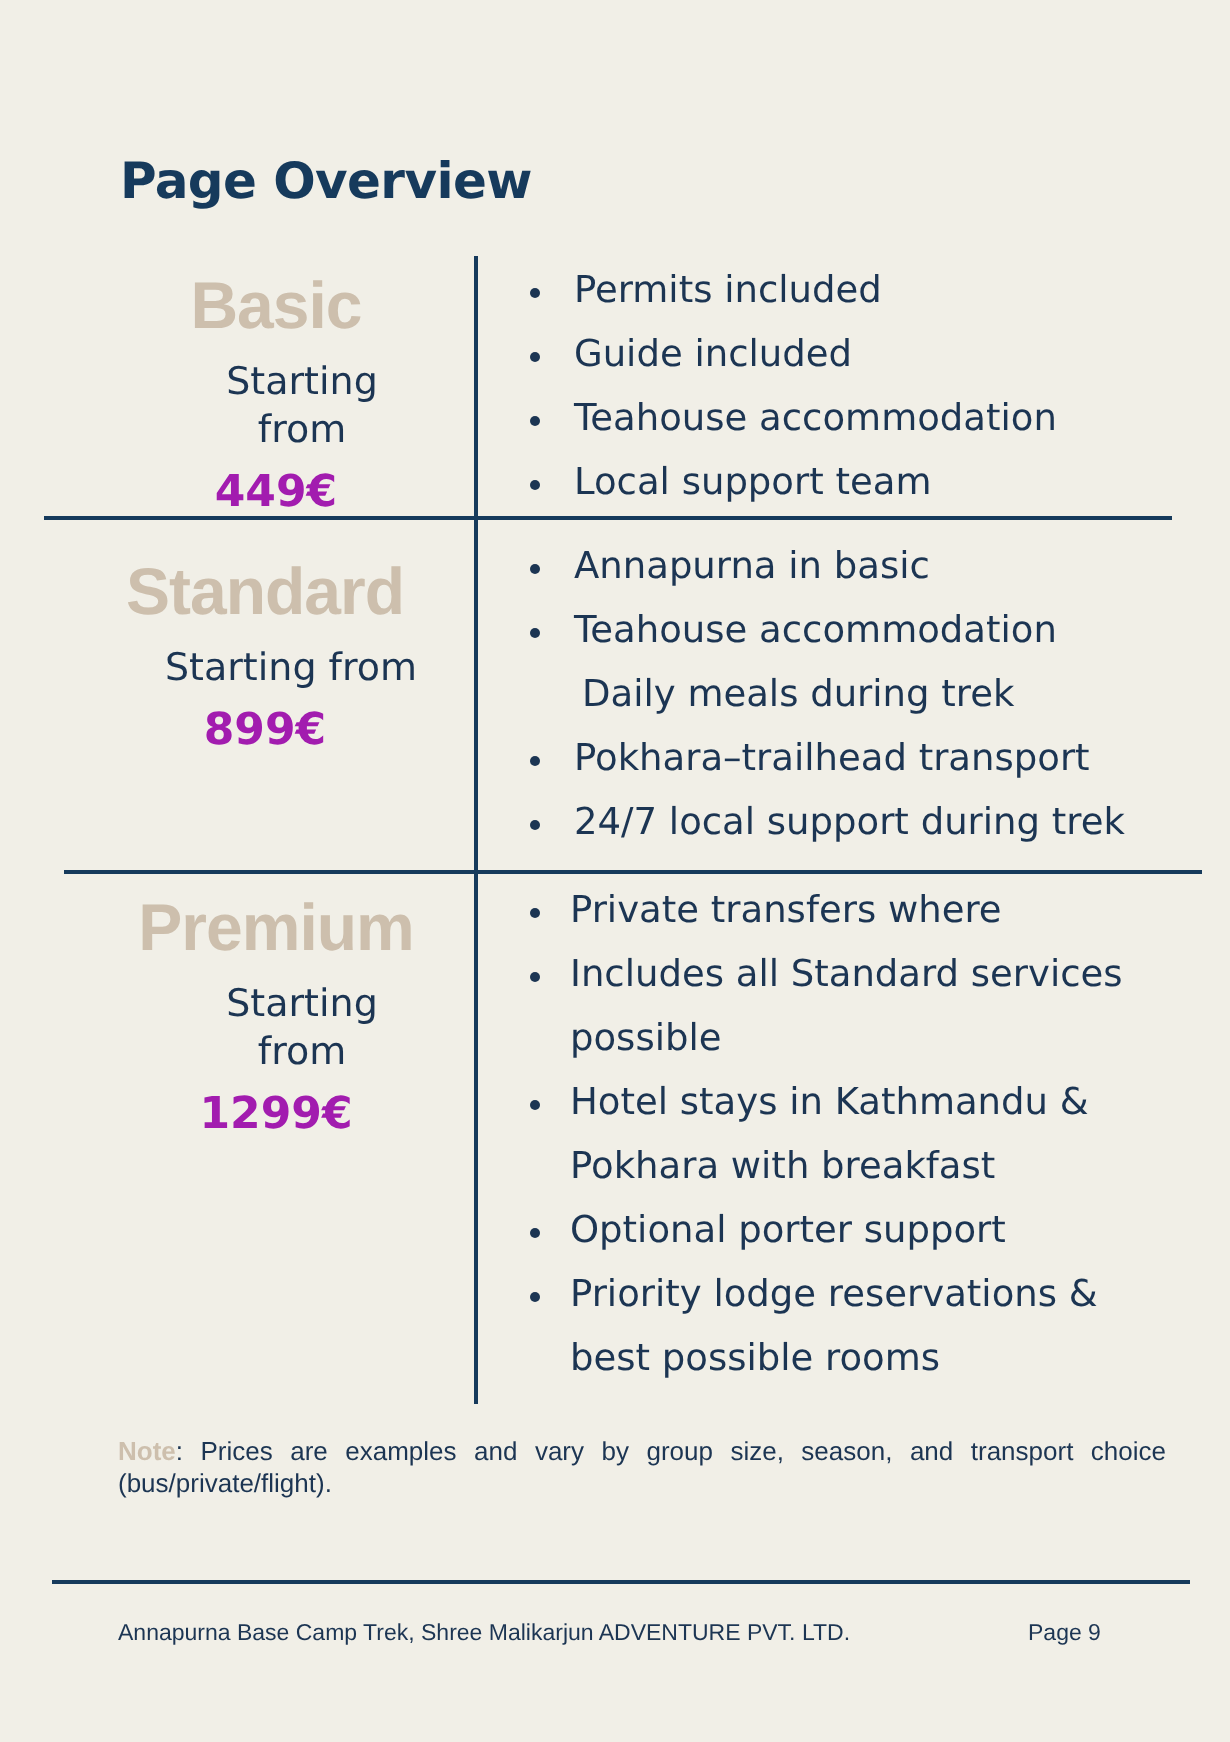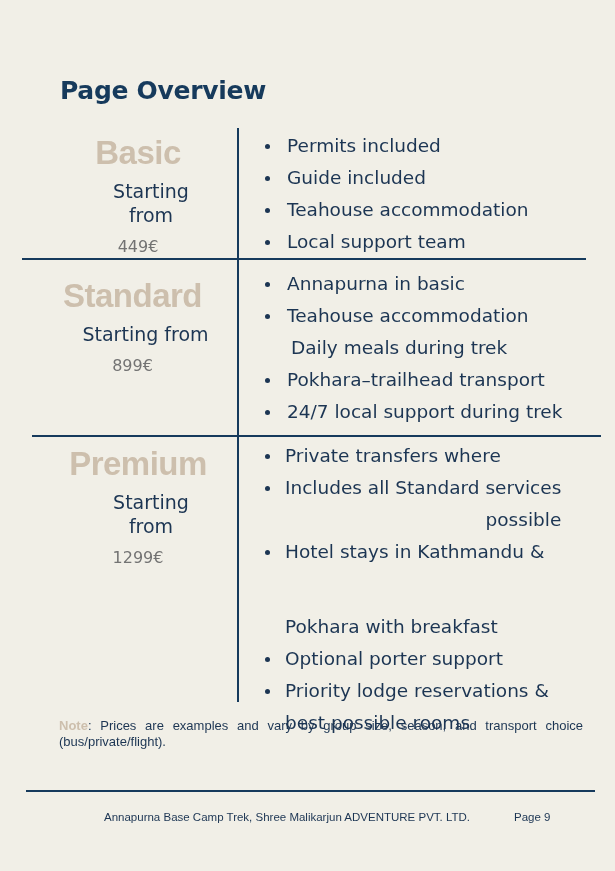--- a/index.html
+++ b/index.html
@@ -16,35 +16,35 @@
   .vline { position: absolute; left: 237px; top: 128px; width: 1.5px; height: 574px; background: #163a5c; }
   .hline { position: absolute; height: 1.5px; background: #163a5c; }
   .tier {
     position: absolute; width: 150px; text-align: center;
   }
   .tier-name {
     font-size: 33px; font-weight: bold; color: #cdbfad; letter-spacing: -0.5px; line-height: 40px;
     font-family: "Liberation Sans", sans-serif;
   }
   .tier-start { font-size: 19px; color: #1c3553; margin-top: 6px; line-height: 24px; margin-left: 26px; }
-  .tier-price { font-size: 16px; font-weight: normal; color: #737373; margin-top: 8px; line-height: 24px; }
+  .tier-price { font-size: 22px; font-weight: bold; color: #a21caf; margin-top: 8px; line-height: 24px; }
   ul.feat { position: absolute; margin: 0; padding: 0; list-style: none; }
   ul.feat li { position: relative; font-size: 18.5px; line-height: 32px; padding-left: 25px; color: #1c3553; }
   ul.feat li::before {
     content: ""; position: absolute; left: 3px; top: 14px; width: 5px; height: 5px; border-radius: 50%; background: #1c3553;
   }
   ul.feat li.cont::before { display: none; }
   .note {
     position: absolute; left: 59px; top: 718px; width: 524px;
     font-size: 13px; line-height: 16px; text-align: justify; text-align-last: left; color: #1c3553;
     font-family: "Liberation Sans", sans-serif;
   }
   .note-label { color: #cdbfad; font-weight: bold; }
   .footer-line { position: absolute; left: 26px; top: 790px; width: 569px; height: 1.5px; background: #163a5c; }
-  .footer-text { position: absolute; left: 59px; top: 811px; font-size: 11.5px; color: #1c3553; font-family: "Liberation Sans", sans-serif; margin-left: 45px; }
+  .footer-text { position: absolute; left: 59px; top: 811px; font-size: 11.5px; color: #1c3553; font-family: "Liberation Sans", sans-serif; }
   .footer-page { position: absolute; left: 514px; top: 811px; font-size: 11.5px; color: #1c3553; font-family: "Liberation Sans", sans-serif; }
 </style>
 </head>
 <body>
 
 <div class="title">Page Overview</div>
 
 <div class="vline"></div>
 <div class="hline" style="left:22px; top:258px; width:564px;"></div>
 <div class="hline" style="left:32px; top:435px; width:569px;"></div>
@@ -75,23 +75,23 @@
 </ul>
 
 <div class="tier" style="left:63px; top:444px;">
   <div class="tier-name">Premium</div>
   <div class="tier-start">Starting from</div>
   <div class="tier-price">1299€</div>
 </div>
 <ul class="feat" style="left:262px; top:440px;">
   <li style="padding-left:23px;">Private transfers where</li>
   <li style="padding-left:23px;">Includes all Standard services</li>
-  <li class="cont" style="padding-left:23px;text-align:right;">possible</li>
+  <li class="cont" style="padding-left:23px;">possible</li>
   <li style="padding-left:23px;">Hotel stays in Kathmandu &amp;</li>
-  <li class="cont" style="padding-left:23px;margin-top:43px;">Pokhara with breakfast</li>
+  <li class="cont" style="padding-left:23px;">Pokhara with breakfast</li>
   <li style="padding-left:23px;">Optional porter support</li>
   <li style="padding-left:23px;">Priority lodge reservations &amp;</li>
   <li class="cont" style="padding-left:23px;">best possible rooms</li>
 </ul>
 
 <div class="note"><span class="note-label">Note</span><span>: Prices are examples and vary by group size, season, and transport choice (bus/private/flight).</span></div>
 
 <div class="footer-line"></div>
 <div class="footer-text">Annapurna Base Camp Trek, Shree Malikarjun ADVENTURE PVT. LTD.</div>
 <div class="footer-page">Page 9</div>

